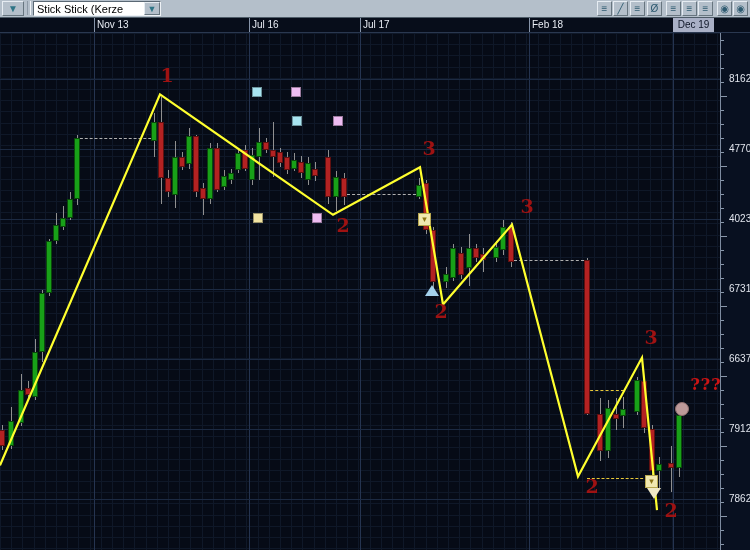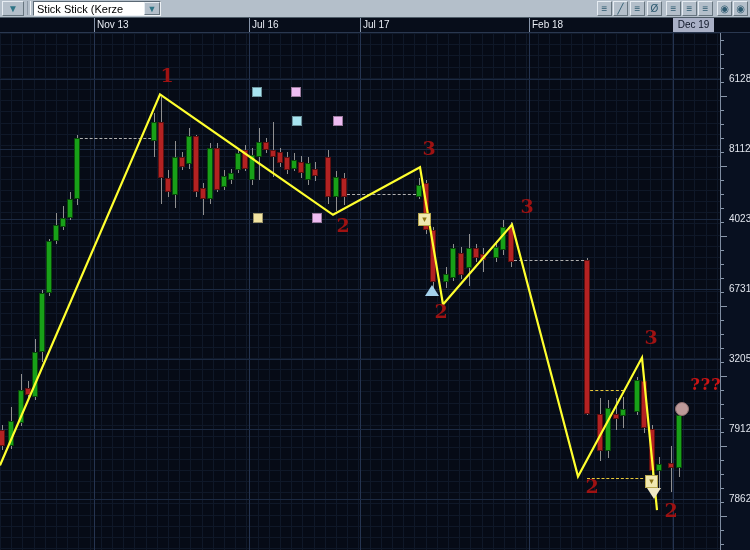--- a/index.html
+++ b/index.html
@@ -304,25 +304,25 @@
       <div class="ptick" style="top: 384.8px; width: 3px;"></div>
       <div class="ptick" style="top: 398.8px; width: 3px;"></div>
       <div class="ptick" style="top: 412.8px; width: 6px;"></div>
       <div class="ptick" style="top: 426.8px; width: 3px;"></div>
       <div class="ptick" style="top: 440.8px; width: 3px;"></div>
       <div class="ptick" style="top: 454.8px; width: 3px;"></div>
       <div class="ptick" style="top: 468.8px; width: 3px;"></div>
       <div class="ptick" style="top: 482.8px; width: 6px;"></div>
       <div class="ptick" style="top: 496.8px; width: 3px;"></div>
       <div class="ptick" style="top: 510.8px; width: 3px;"></div>
-      <div class="plabel" style="top: 40px;">6128</div>
-      <div class="plabel" style="top: 110px;">8112</div>
+      <div class="plabel" style="top: 40px;">8162</div>
+      <div class="plabel" style="top: 110px;">4770</div>
       <div class="plabel" style="top: 180px;">4023</div>
       <div class="plabel" style="top: 250px;">6731</div>
-      <div class="plabel" style="top: 320px;">3205</div>
+      <div class="plabel" style="top: 320px;">6637</div>
       <div class="plabel" style="top: 390px;">7912</div>
       <div class="plabel" style="top: 460px;">7862</div>
     </div>
 
   <div id="overlay">
     <div id="unknown-label" style="left: 706px; top: 384.2px;">???</div>
   </div>
 </div>
 
 </body></html>

